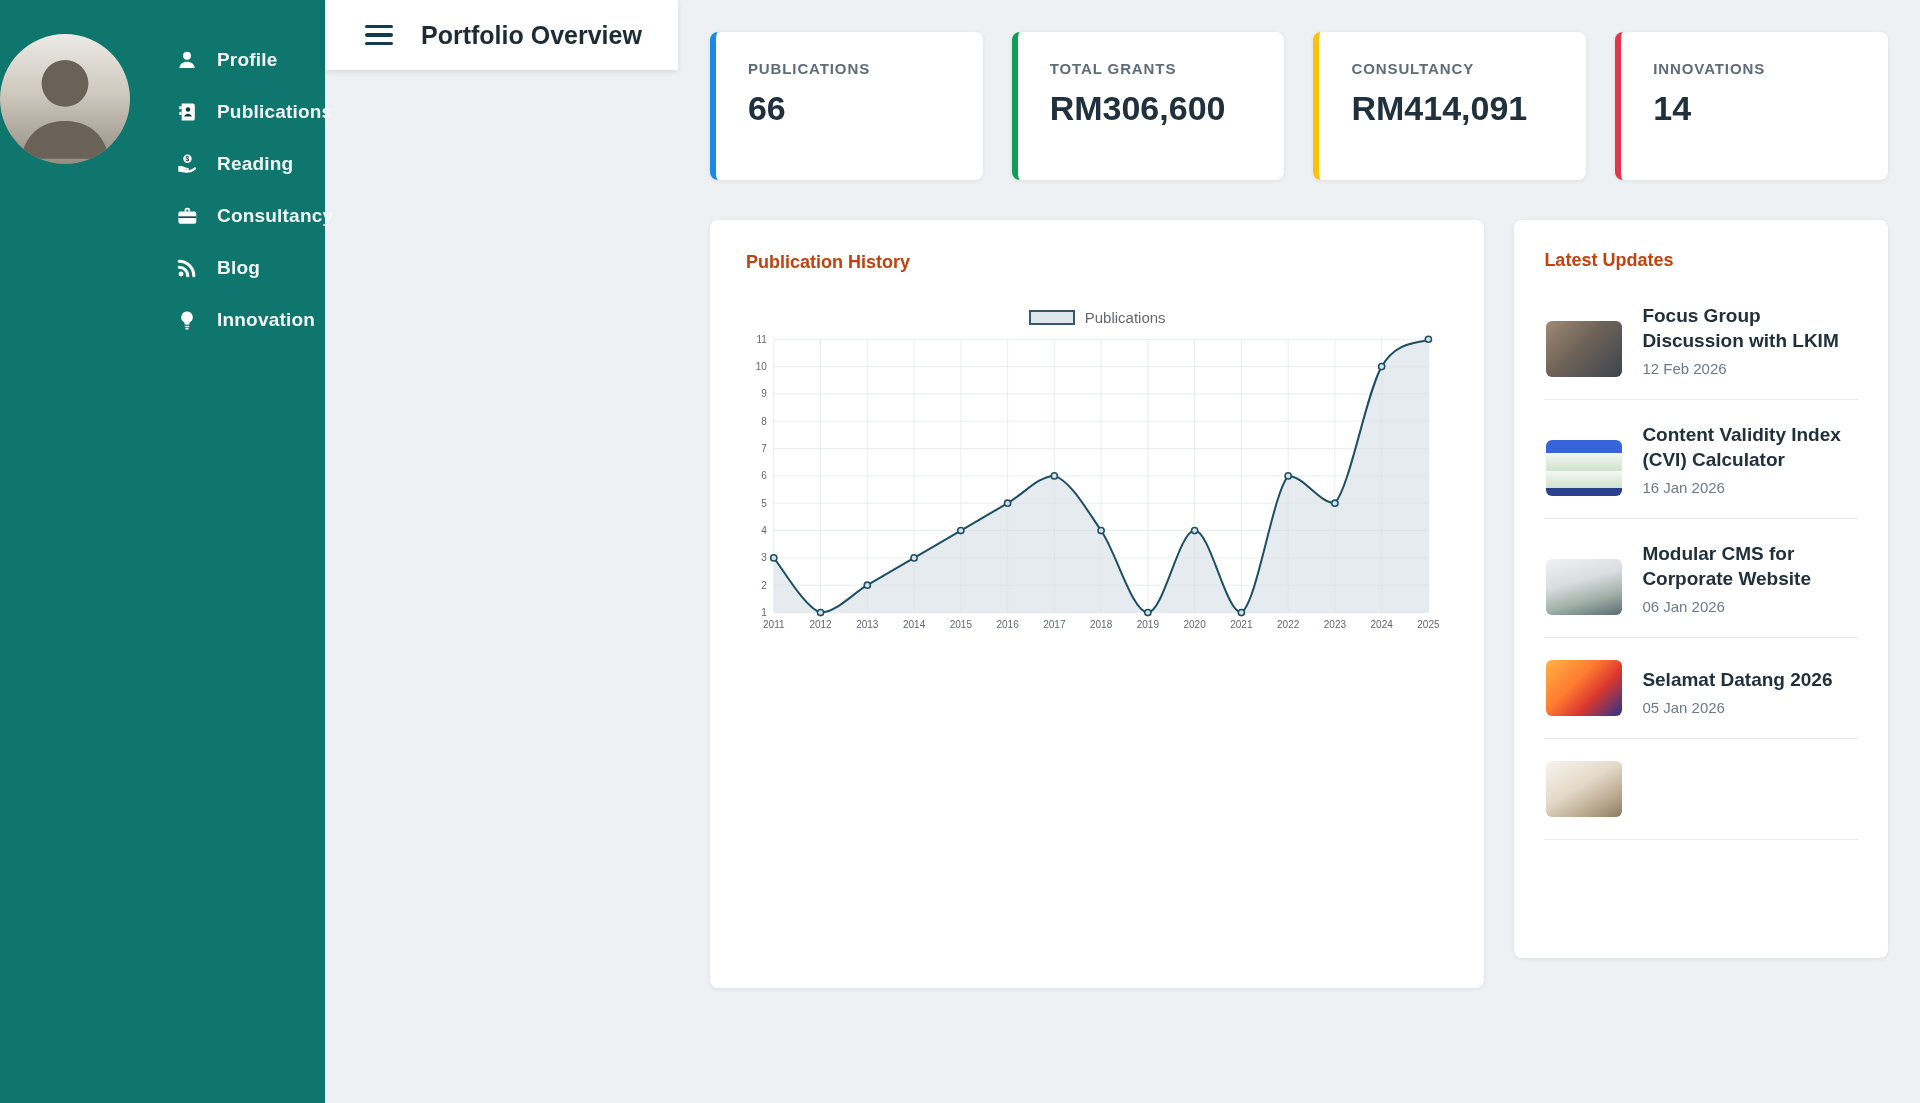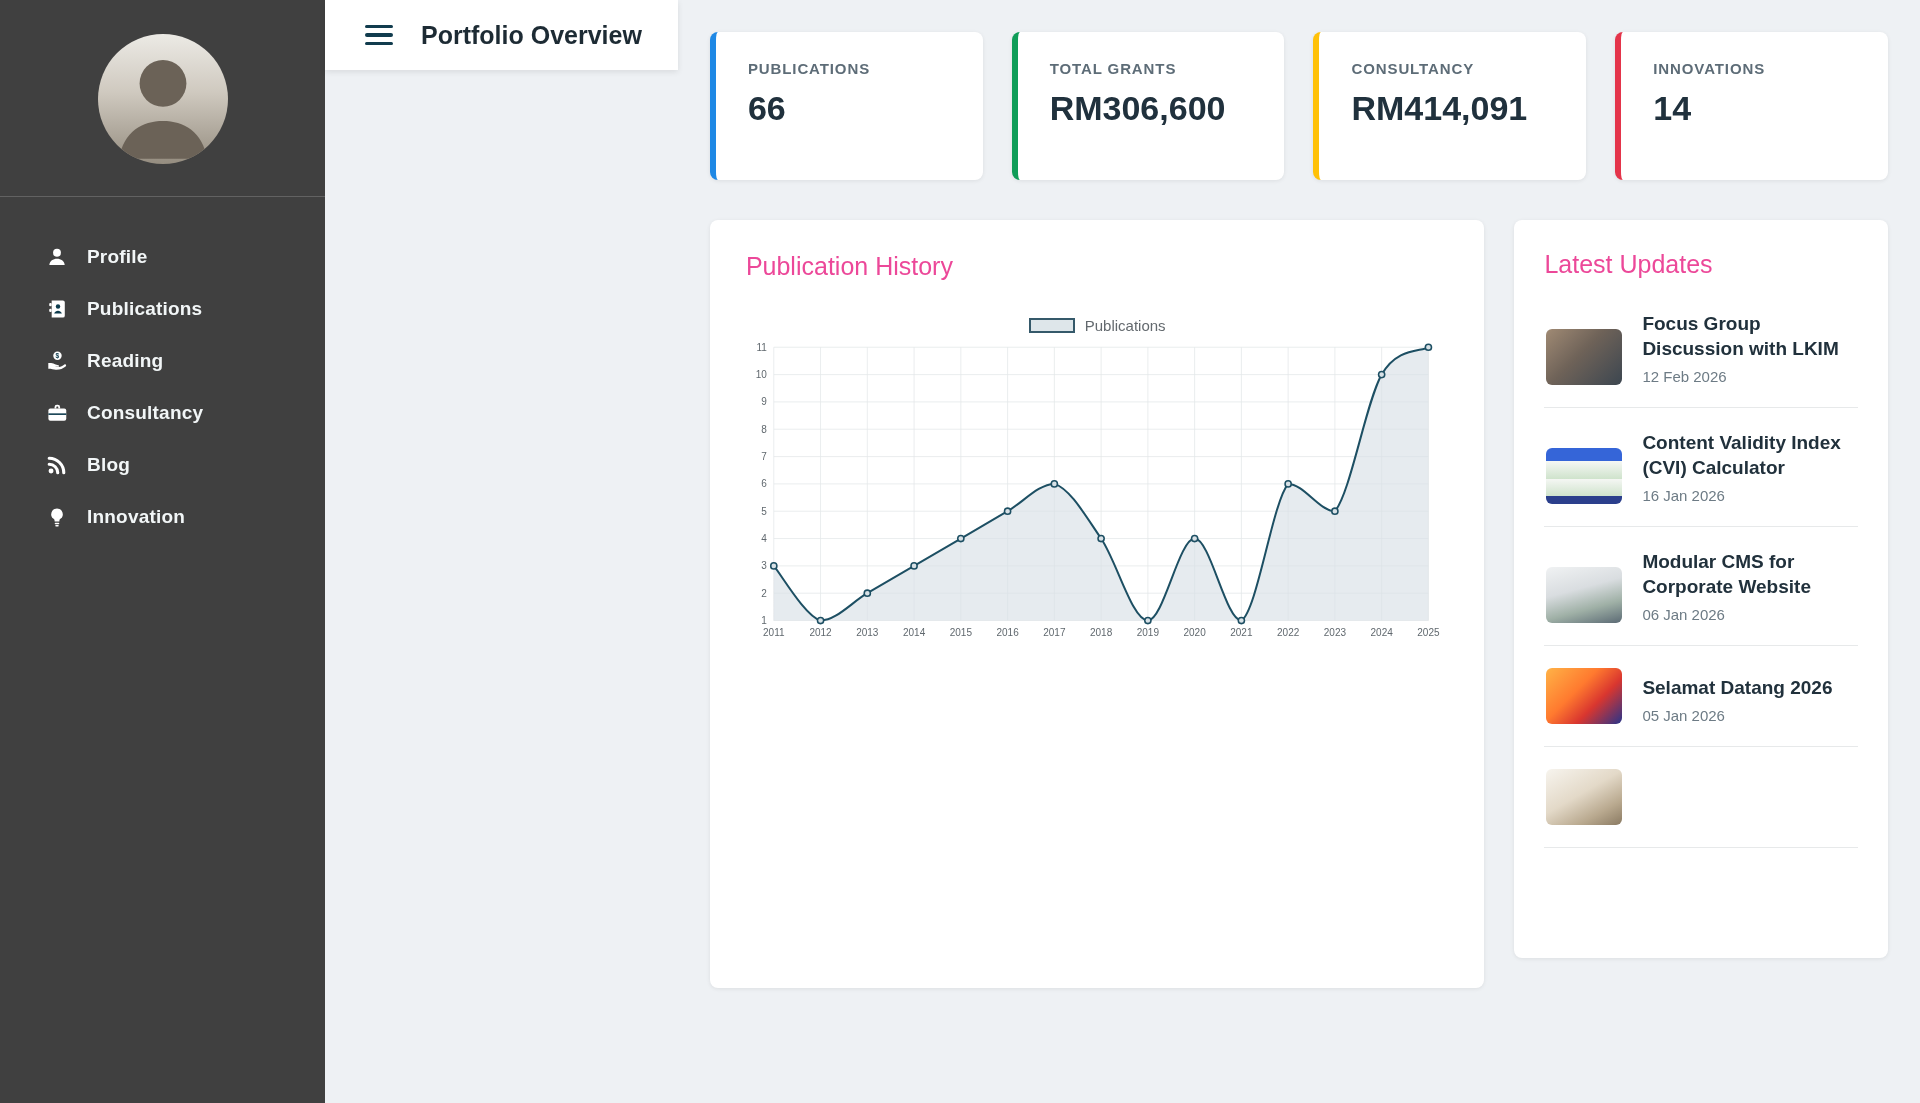--- a/index.html
+++ b/index.html
@@ -5,21 +5,21 @@
   *{margin:0;padding:0;box-sizing:border-box}
   html,body{width:1920px;height:1103px}
   body{
     font-family:"Liberation Sans","DejaVu Sans",sans-serif;
     background:#eef1f4;
     display:flex;
     overflow:hidden;
     color:#20313d;
   }
   
-  .sidebar{width:325px;flex:0 0 325px;background:#404040;height:100%;display:flex;flex-direction:column}
+  .sidebar{width:325px;flex:0 0 325px;background:#0f766e;height:100%;display:flex;flex-direction:row}
   .avatar-wrap{display:flex;justify-content:center;padding:34px 0 32px}
   .avatar{width:130px;height:130px;border-radius:50%;overflow:hidden;cursor:pointer;
     background:linear-gradient(180deg,#eceae5 0%,#cfc9bf 45%,#958d80 100%)}
   .avatar svg{width:100%;height:100%;display:block}
   .sidebar-divider{border:none;border-top:1px solid rgba(255,255,255,.18)}
   .side-nav{padding:34px 0 0}
   .side-item{display:flex;align-items:center;gap:19px;padding:15px 46px;color:#f2f6f7;
     text-decoration:none;font-size:19px;font-weight:700;cursor:pointer;letter-spacing:.2px}
   .side-icon{width:22px;height:22px;fill:#fff;flex:0 0 22px}
   
@@ -33,21 +33,21 @@
   
   .stats-row{display:flex;gap:29px;margin-bottom:40px}
   .stat-card{flex:1;background:#fff;border-radius:8px;border-left:6px solid #ccc;
     box-shadow:0 1px 4px rgba(0,0,0,.08);padding:28px 32px;height:148px}
   .stat-label{font-size:15px;font-weight:700;letter-spacing:.9px;color:#5d6c77;margin-bottom:12px}
   .stat-value{font-size:34px;font-weight:700;color:#20313d}
   
   .panels{display:flex;gap:30px;align-items:flex-start}
   .card{background:#fff;border-radius:8px;box-shadow:0 1px 4px rgba(0,0,0,.08)}
   .chart-card{flex:1 1 67.5%;padding:32px 36px;height:768px;min-width:0}
-  .card-title{font-size:25px;font-weight:400;color:#ec4899}
+  .card-title{font-size:18px;font-weight:700;color:#c2410c}
   .legend{display:flex;align-items:center;justify-content:center;gap:10px;margin-top:36px;cursor:pointer}
   .legend-swatch{width:46px;height:15px;background:#dee6ea;border:2px solid #35596a}
   .legend-label{font-size:15px;color:#63696e}
   .chart-svg{width:100%;margin-top:4px;display:block}
   .grid line{stroke:#e4e7e9;stroke-width:1}
   .ticks text{fill:#60686e;font-size:13px;font-family:"Liberation Sans","DejaVu Sans",sans-serif}
   
   .updates-card{flex:1 1 32.5%;padding:30px 30px 12px;min-height:738px;min-width:0}
   .updates-list{margin-top:10px}
   .update-item{display:flex;gap:20px;align-items:flex-end;padding:22px 2px;border-bottom:1px solid #e7e9ea;cursor:pointer}

